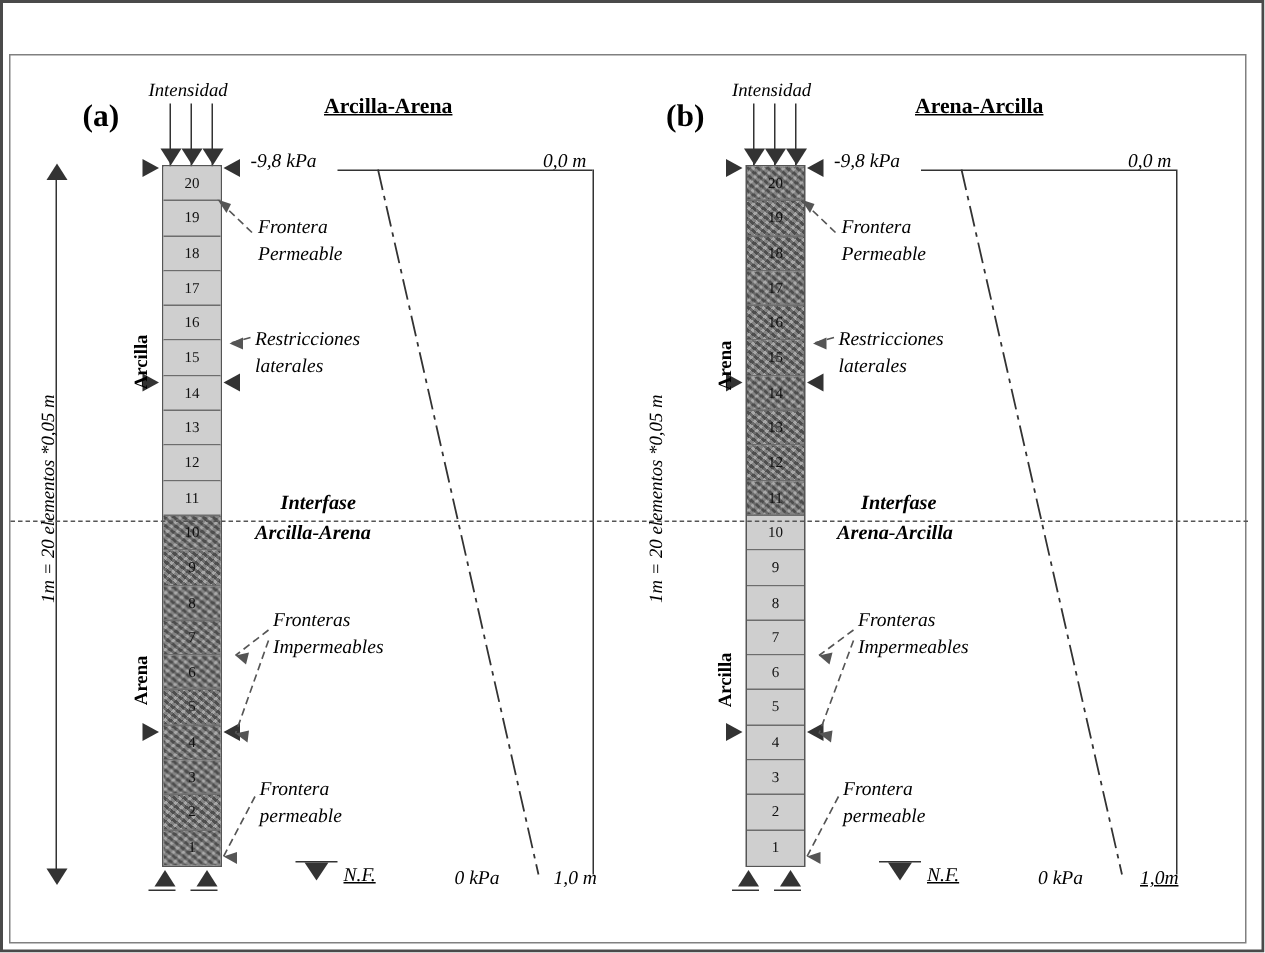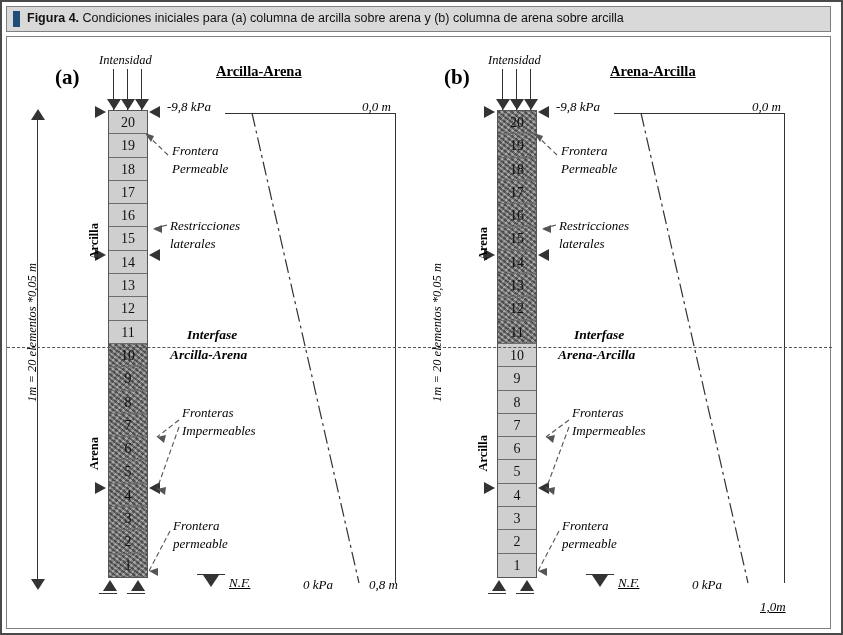--- a/index.html
+++ b/index.html
@@ -62,21 +62,21 @@
     position:absolute;
     width:40px;
     border:1px solid #555;
     box-sizing:border-box;
   }
   .cell{
     position:relative;
     height:23.3px;
     border-bottom:1px solid #6d6d6d;
     box-sizing:border-box;
-    font-size:14px;
+    font-size:10px;
     color:#111;
     text-align:center;
     line-height:23.3px;
     font-family:"Liberation Serif",serif;
   }
   .cell:last-child{border-bottom:none;}
   .cell.clay{
     background:#cfcfcf;
   }
   .cell.sand{
@@ -138,26 +138,20 @@
   }
   .hline{position:absolute;height:0;border-top:1px solid #333;}
   .vline{position:absolute;width:0;border-left:1px solid #333;}
   svg.overlay{position:absolute;left:0;top:0;width:100%;height:100%;overflow:visible;pointer-events:none;}
 </style>
 </head>
 <body>
 
 <div class="page">
 
-  <div class="caption-bar">
-    <div class="tick"></div>
-    <div class="caption-text">
-      <b>Figura 4.</b><span> Condiciones iniciales para (a) columna de arcilla sobre arena y (b) columna de arena sobre arcilla</span>
-    </div>
-  </div>
 
   <div class="figure-frame">
 
     <div class="panel panel-a">
 
       <div class="lbl panel-tag" style="left:48px;top:28px;">(a)</div>
       <div class="lbl small-ital" style="left:92px;top:16px;">Intensidad</div>
       <div class="lbl title" style="left:209px;top:26px;">Arcilla-Arena</div>
 
       <div class="vline" style="left:106px;top:32px;height:42px;"></div>
@@ -210,21 +204,21 @@
       <div class="vline" style="left:30px;top:78px;height:470px;"></div>
       <div class="tri-up" style="left:24px;top:72px;"></div>
       <div class="tri-down" style="left:24px;top:542px;"></div>
       <div class="vscale" style="left:18px;top:226px;">1m = 20 elementos  *0,05 m</div>
 
       <div class="lbl med-ital" style="left:160px;top:62px;">-9,8 kPa</div>
       <div class="lbl med-ital" style="left:355px;top:62px;">0,0 m</div>
       <div class="hline" style="left:218px;top:76px;width:170px;"></div>
       <div class="vline" style="left:388px;top:76px;height:470px;"></div>
       <div class="lbl med-ital" style="left:296px;top:540px;">0 kPa</div>
-      <div class="lbl med-ital" style="left:362px;top:540px;">0,8 m</div>
+      <div class="lbl med-ital" style="left:362px;top:540px;">1,0 m</div>
 
       <div class="lbl med-ital" style="left:165px;top:106px;">Frontera</div>
       <div class="lbl med-ital" style="left:165px;top:124px;">Permeable</div>
 
       <div class="lbl med-ital" style="left:163px;top:181px;">Restricciones</div>
       <div class="lbl med-ital" style="left:163px;top:199px;">laterales</div>
 
       <div class="lbl bold ital" style="left:180px;top:290px;font-size:13.5px;">Interfase</div>
       <div class="lbl bold ital" style="left:163px;top:310px;font-size:13.5px;">Arcilla-Arena</div>
 
@@ -308,21 +302,21 @@
       <div class="vlabel" style="left:54px;top:190px;">Arena</div>
       <div class="vlabel" style="left:54px;top:398px;">Arcilla</div>
 
       <div class="vscale" style="left:8px;top:226px;">1m = 20 elementos  *0,05 m</div>
 
       <div class="lbl med-ital" style="left:134px;top:62px;">-9,8 kPa</div>
       <div class="lbl med-ital" style="left:330px;top:62px;">0,0 m</div>
       <div class="hline" style="left:192px;top:76px;width:170px;"></div>
       <div class="vline" style="left:362px;top:76px;height:470px;"></div>
       <div class="lbl med-ital" style="left:270px;top:540px;">0 kPa</div>
-      <div class="lbl med-ital" style="left:338px;top:562px;text-decoration:underline;">1,0m</div>
+      <div class="lbl med-ital" style="left:338px;top:540px;text-decoration:underline;">1,0m</div>
 
       <div class="lbl med-ital" style="left:139px;top:106px;">Frontera</div>
       <div class="lbl med-ital" style="left:139px;top:124px;">Permeable</div>
 
       <div class="lbl med-ital" style="left:137px;top:181px;">Restricciones</div>
       <div class="lbl med-ital" style="left:137px;top:199px;">laterales</div>
 
       <div class="lbl bold ital" style="left:152px;top:290px;font-size:13.5px;">Interfase</div>
       <div class="lbl bold ital" style="left:136px;top:310px;font-size:13.5px;">Arena-Arcilla</div>
 

